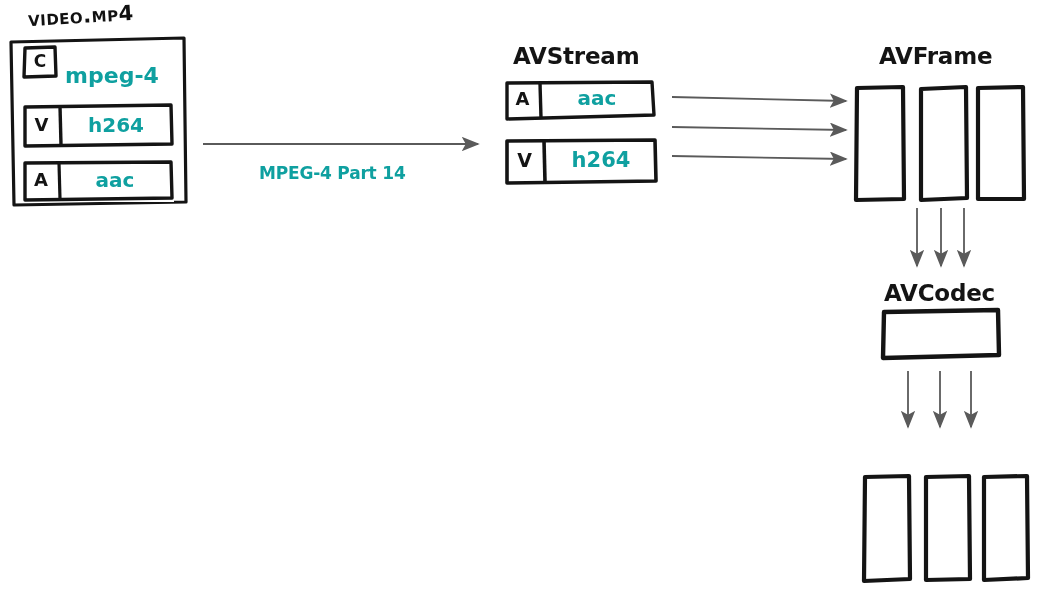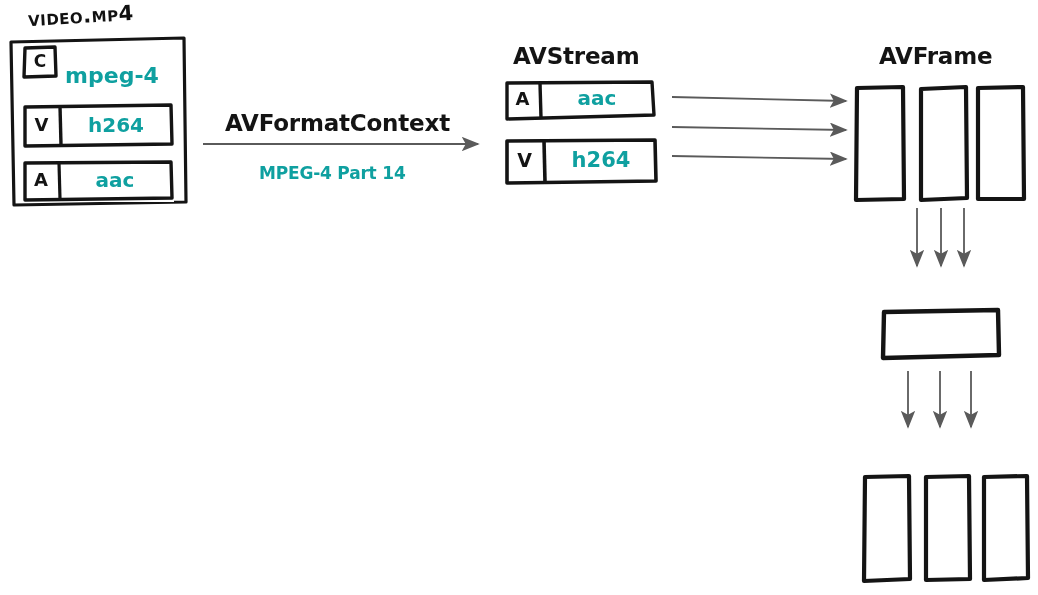--- a/index.html
+++ b/index.html
@@ -109,21 +109,20 @@
 
   <div class="hdbox" style="left:22px; top:160px; width:152px; height:42px;">
     <svg width="152" height="42" viewBox="0 0 152 42">
       <path d="M3,3 L149,2 L150,38 L3,40 Z" fill="#ffffff" stroke="#141414" stroke-width="3.4" stroke-linejoin="round"></path>
       <path d="M37,3 L38,39" fill="none" stroke="#141414" stroke-width="3.2"></path>
     </svg>
     <div class="txt" style="left:0; top:9px; width:38px; font-size:18px; color:#141414;">A</div>
     <div class="txt teal" style="left:38px; top:8px; width:110px; font-size:20px;">aac</div>
   </div>
 
-  <div class="label heading" style="left:225px; top:112px;">AVFormatContext</div>
   <div class="label teal" style="left:259px; top:163px; font-size:17px;text-align:right;">MPEG-4 Part 14</div>
 
   <div class="label heading" style="left:513px; top:45px;">AVStream</div>
 
   <div class="hdbox" style="left:504px; top:80px; width:152px; height:42px;">
     <svg width="152" height="42" viewBox="0 0 152 42">
       <path d="M3,3 L148,2 L150,35 L3,39 Z" fill="#ffffff" stroke="#141414" stroke-width="3.4" stroke-linejoin="round"></path>
       <path d="M36,3 L37,38" fill="none" stroke="#141414" stroke-width="3.4"></path>
     </svg>
     <div class="txt" style="left:0; top:8px; width:37px; font-size:18px; color:#141414;">A</div>
@@ -150,20 +149,21 @@
     <svg width="52" height="118" viewBox="0 0 52 118">
       <path d="M3,4 L48,2 L49,113 L3,115 Z" fill="#ffffff" stroke="#141414" stroke-width="4.2" stroke-linejoin="round"></path>
     </svg>
   </div>
   <div class="hdbox" style="left:975px; top:85px; width:52px; height:118px;">
     <svg width="52" height="118" viewBox="0 0 52 118">
       <path d="M3,3 L48,2 L49,114 L3,114 Z" fill="#ffffff" stroke="#141414" stroke-width="4.2" stroke-linejoin="round"></path>
     </svg>
   </div>
 
+  <div class="label heading" style="left:884px; top:282px;">AVCodec</div>
 
   <div class="hdbox" style="left:880px; top:308px; width:122px; height:55px;">
     <svg width="122" height="55" viewBox="0 0 122 55">
       <path d="M4,4 L118,2 L119,47 L3,50 Z" fill="#ffffff" stroke="#141414" stroke-width="4.4" stroke-linejoin="round"></path>
     </svg>
   </div>
 
 
   <div class="hdbox" style="left:861px; top:474px; width:52px; height:110px;">
     <svg width="52" height="110" viewBox="0 0 52 110">

